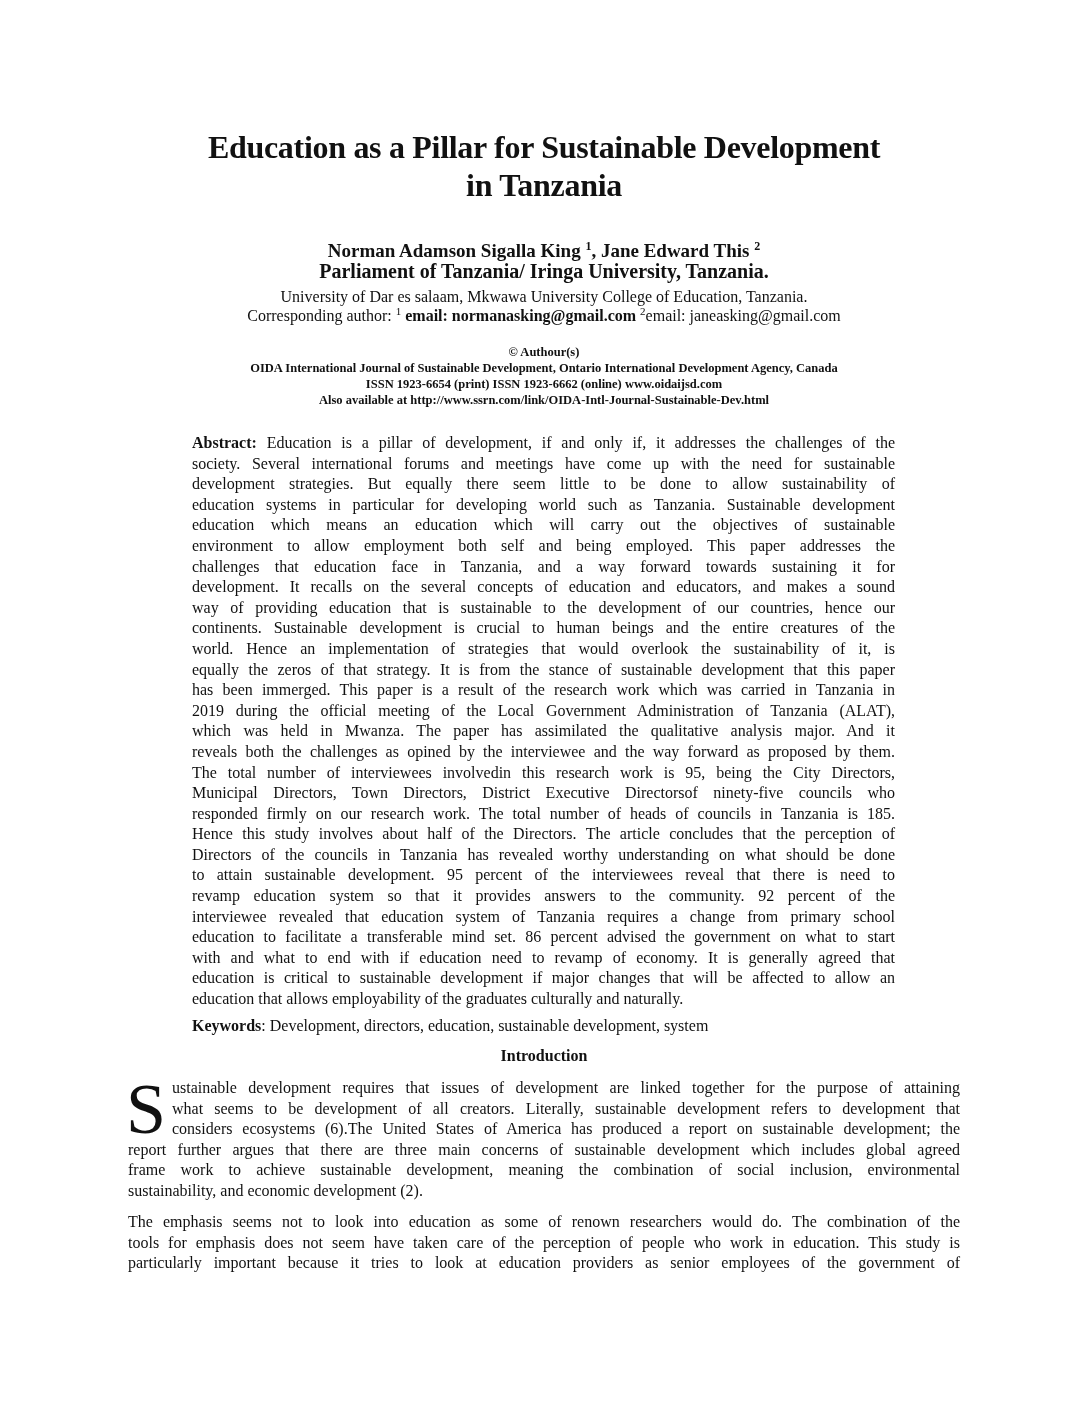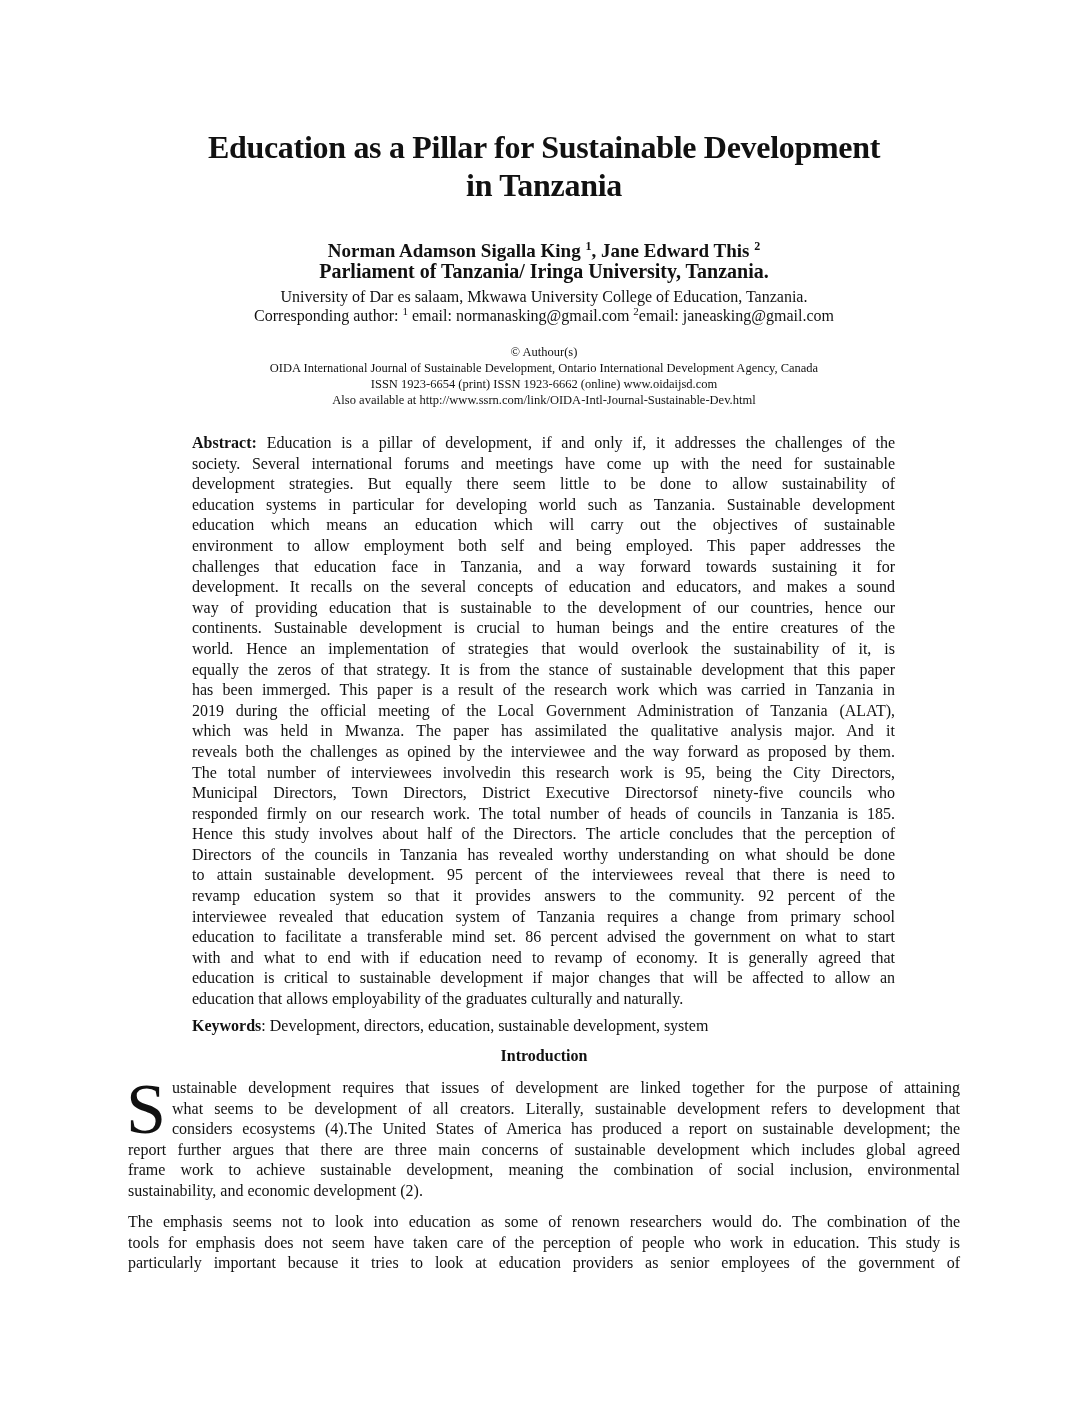--- a/index.html
+++ b/index.html
@@ -6,22 +6,22 @@
   body { width: 1088px; height: 1408px; position: relative; overflow: hidden; color: #111; font-family: "Liberation Serif", "DejaVu Serif", serif; }
   .page { position: absolute; left: 0; top: 0; width: 1088px; height: 1408px; }
   .title { position: absolute; left: 130px; width: 828px; top: 128px; text-align: center; font-weight: bold; font-size: 32px; line-height: 38px; letter-spacing: -0.3px; }
   .authors { position: absolute; left: 130px; width: 828px; top: 234px; text-align: center; font-weight: bold; font-size: 19px; line-height: 24px; }
   .authors sup { font-size: 12px; vertical-align: 7px; font-weight: bold; }
   .affil { position: absolute; left: 130px; width: 828px; text-align: center; font-size: 16px; line-height: 20px; }
   .affil1 { top: 261px; font-weight: 600; font-size: 20px; }
   .affil2 { top: 281px; margin-top: 6px; }
   .affil3 { top: 301px; }
   .affil3 sup { font-size: 11px; vertical-align: 6px; }
-  .affil3 .em1 { font-weight: 400; }
-  .meta { position: absolute; left: 130px; width: 828px; top: 344px; text-align: center; font-size: 12.5px; line-height: 16px; font-weight: 400; }
+  .affil3 .em1 { font-weight: 700; }
+  .meta { position: absolute; left: 130px; width: 828px; top: 344px; text-align: center; font-size: 12.5px; line-height: 16px; font-weight: 700; }
   .abstract { position: absolute; left: 192px; width: 703px; top: 433px; font-size: 16px; line-height: 20.6px; }
   .abstract .line { display: block; text-align: justify; text-align-last: justify; white-space: nowrap; height: 20.6px; }
   .abstract .line.last { text-align-last: left; }
   .abstract b { font-weight: bold; }
   .keywords { position: absolute; left: 192px; width: 703px; top: 1016px; font-size: 16px; line-height: 20px; }
   .intro-head { position: absolute; left: 130px; width: 828px; top: 1046px; text-align: center; font-weight: bold; font-size: 16px; line-height: 20px; }
   .intro { position: absolute; left: 128px; width: 832px; top: 1078px; font-size: 16px; line-height: 20.6px; }
   .intro .line { display: block; text-align: justify; text-align-last: justify; white-space: nowrap; height: 20.6px; }
   .intro .line.indent { padding-left: 44px; }
   .intro .line.last { text-align-last: left; }
@@ -90,21 +90,21 @@
   <div class="keywords">
     <b>Keywords</b><span>: Development, directors, education, sustainable development, system</span>
   </div>
 
   <div class="intro-head">Introduction</div>
 
   <div class="intro">
     <span class="dropcap">S</span>
     <span class="line indent">ustainable development requires that issues of development are linked together for the purpose of attaining</span>
     <span class="line indent">what seems to be development of all creators. Literally, sustainable development refers to development that</span>
-    <span class="line indent">considers ecosystems (4).The United States of America has produced a report on sustainable development; the</span>
+    <span class="line indent">considers ecosystems (6).The United States of America has produced a report on sustainable development; the</span>
     <span class="line">report further argues that there are three main concerns of sustainable development which includes global agreed</span>
     <span class="line">frame work to achieve sustainable development, meaning the combination of social inclusion, environmental</span>
     <span class="line last">sustainability, and economic development (2).</span>
   </div>
 
   <div class="para2">
     <span class="line">The emphasis seems not to look into education as some of renown researchers would do. The combination of the</span>
     <span class="line">tools for emphasis does not seem have taken care of the perception of people who work in education. This study is</span>
     <span class="line">particularly important because it tries to look at education providers as senior employees of the government of</span>
   </div>

